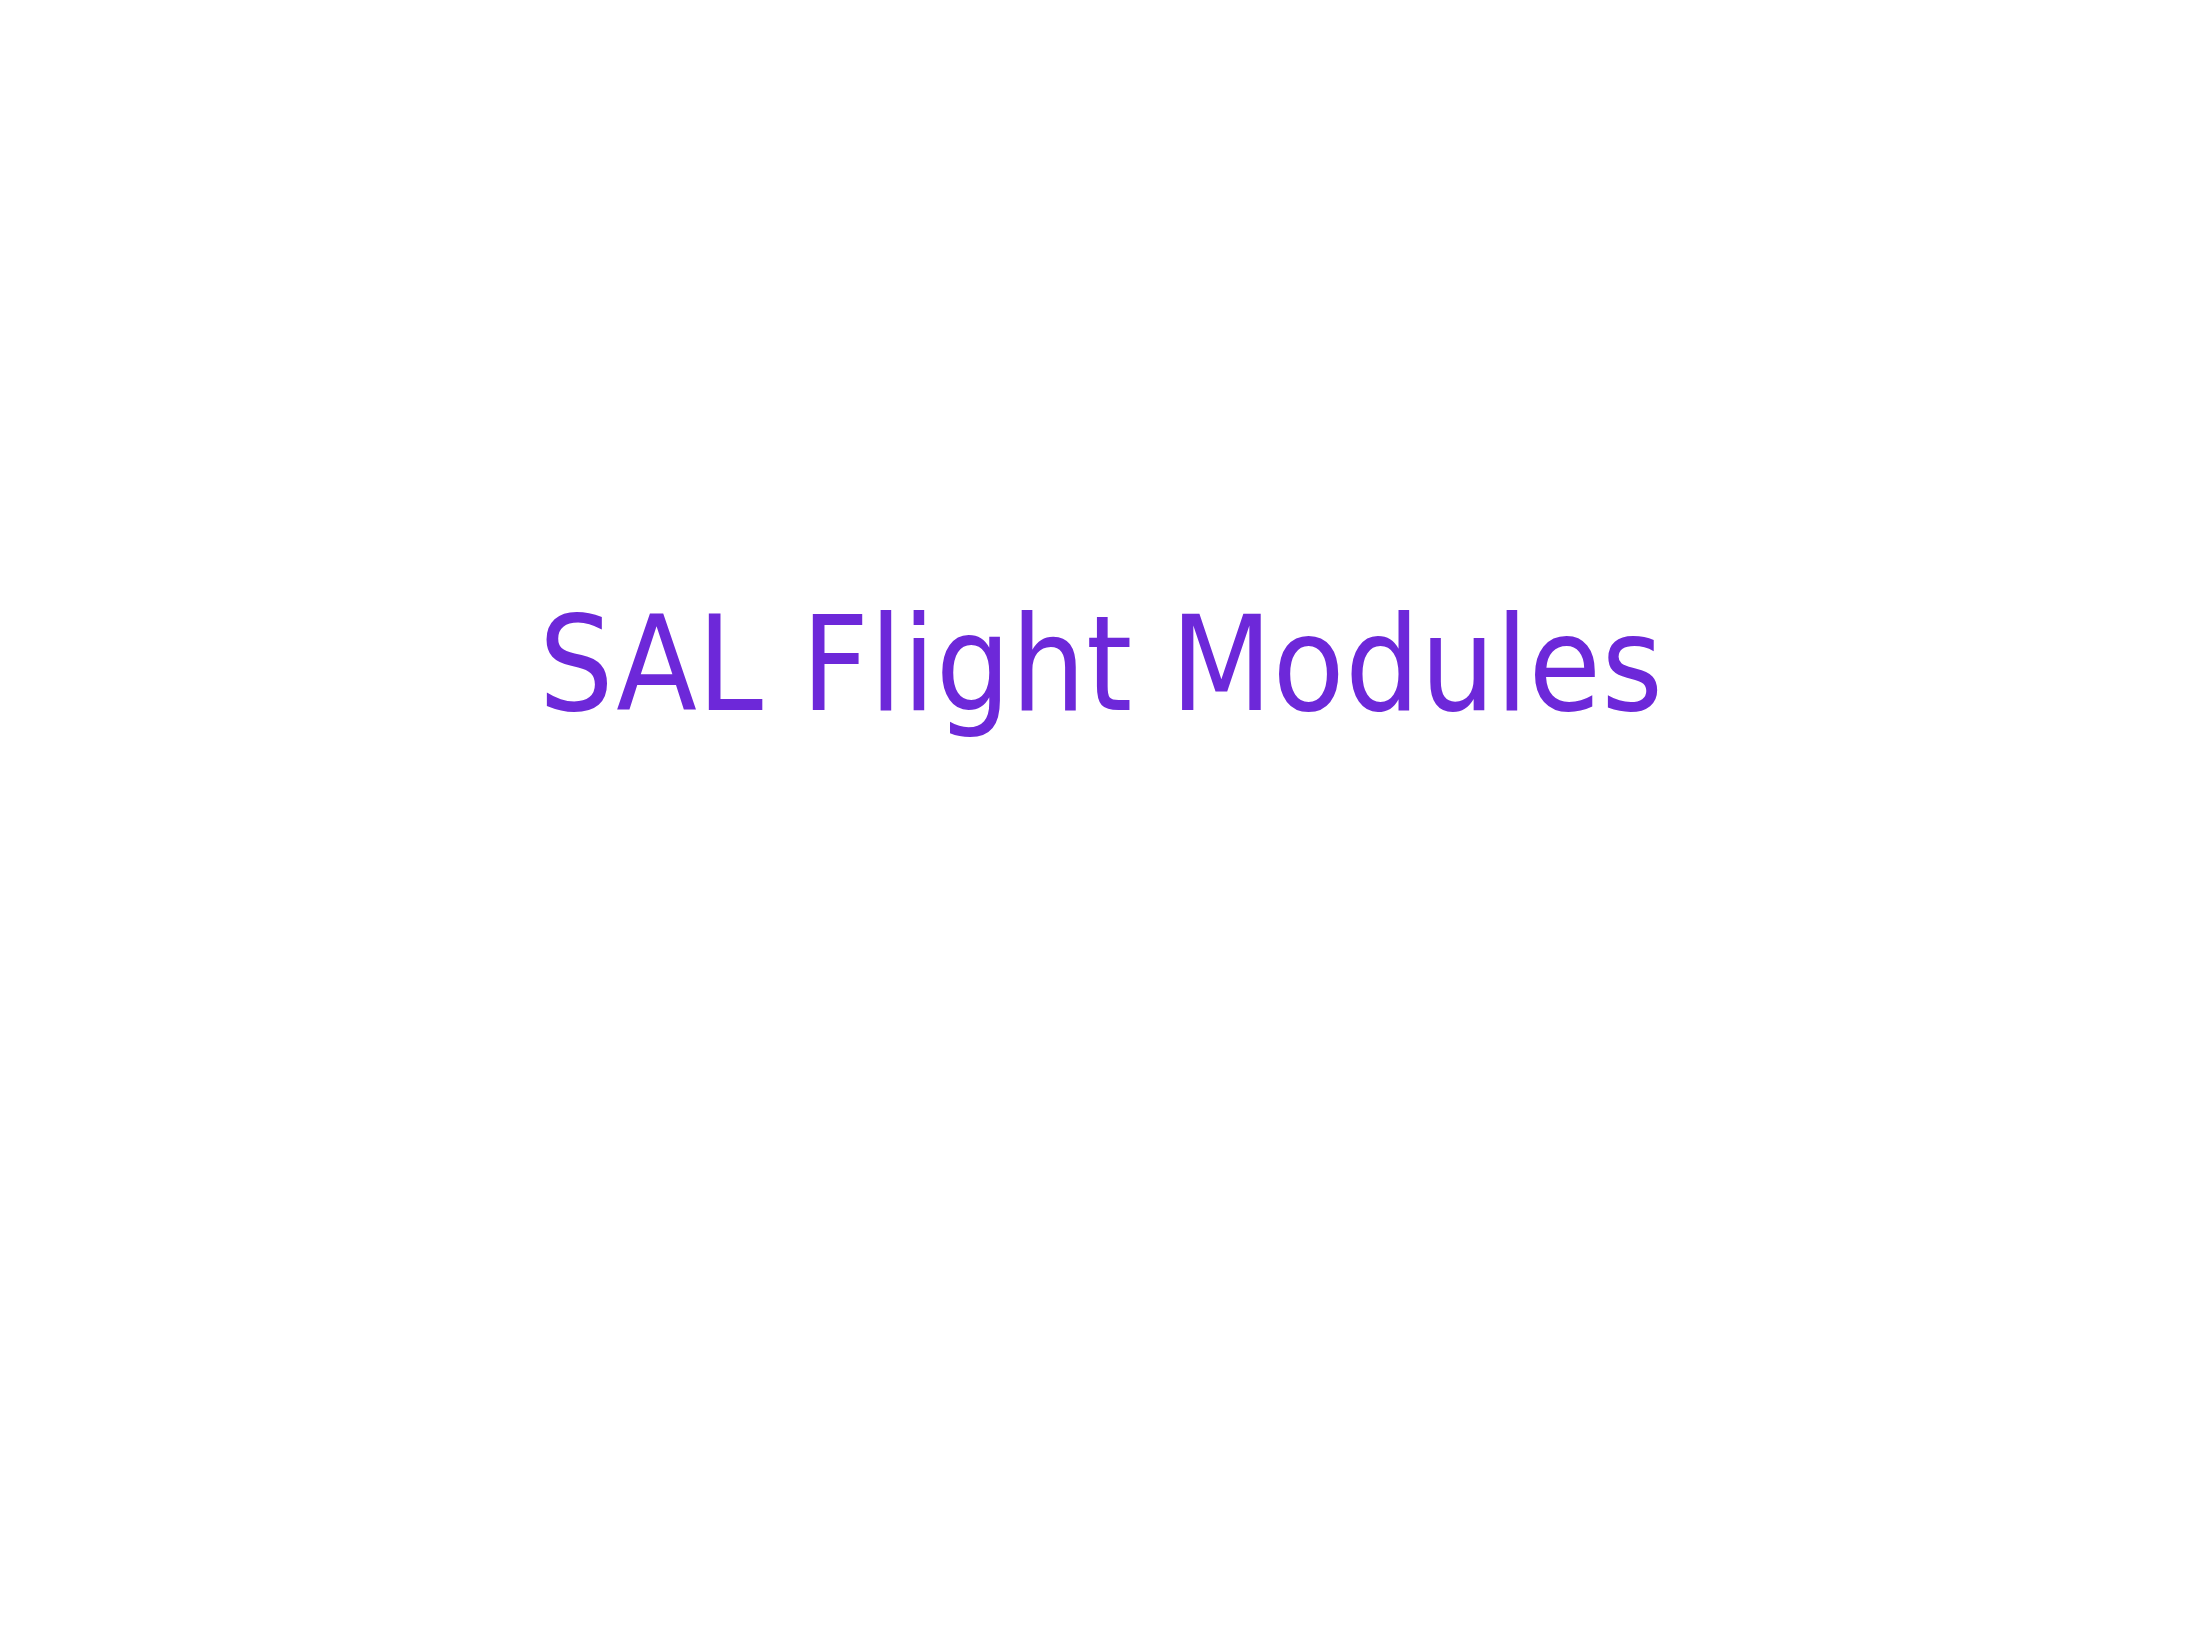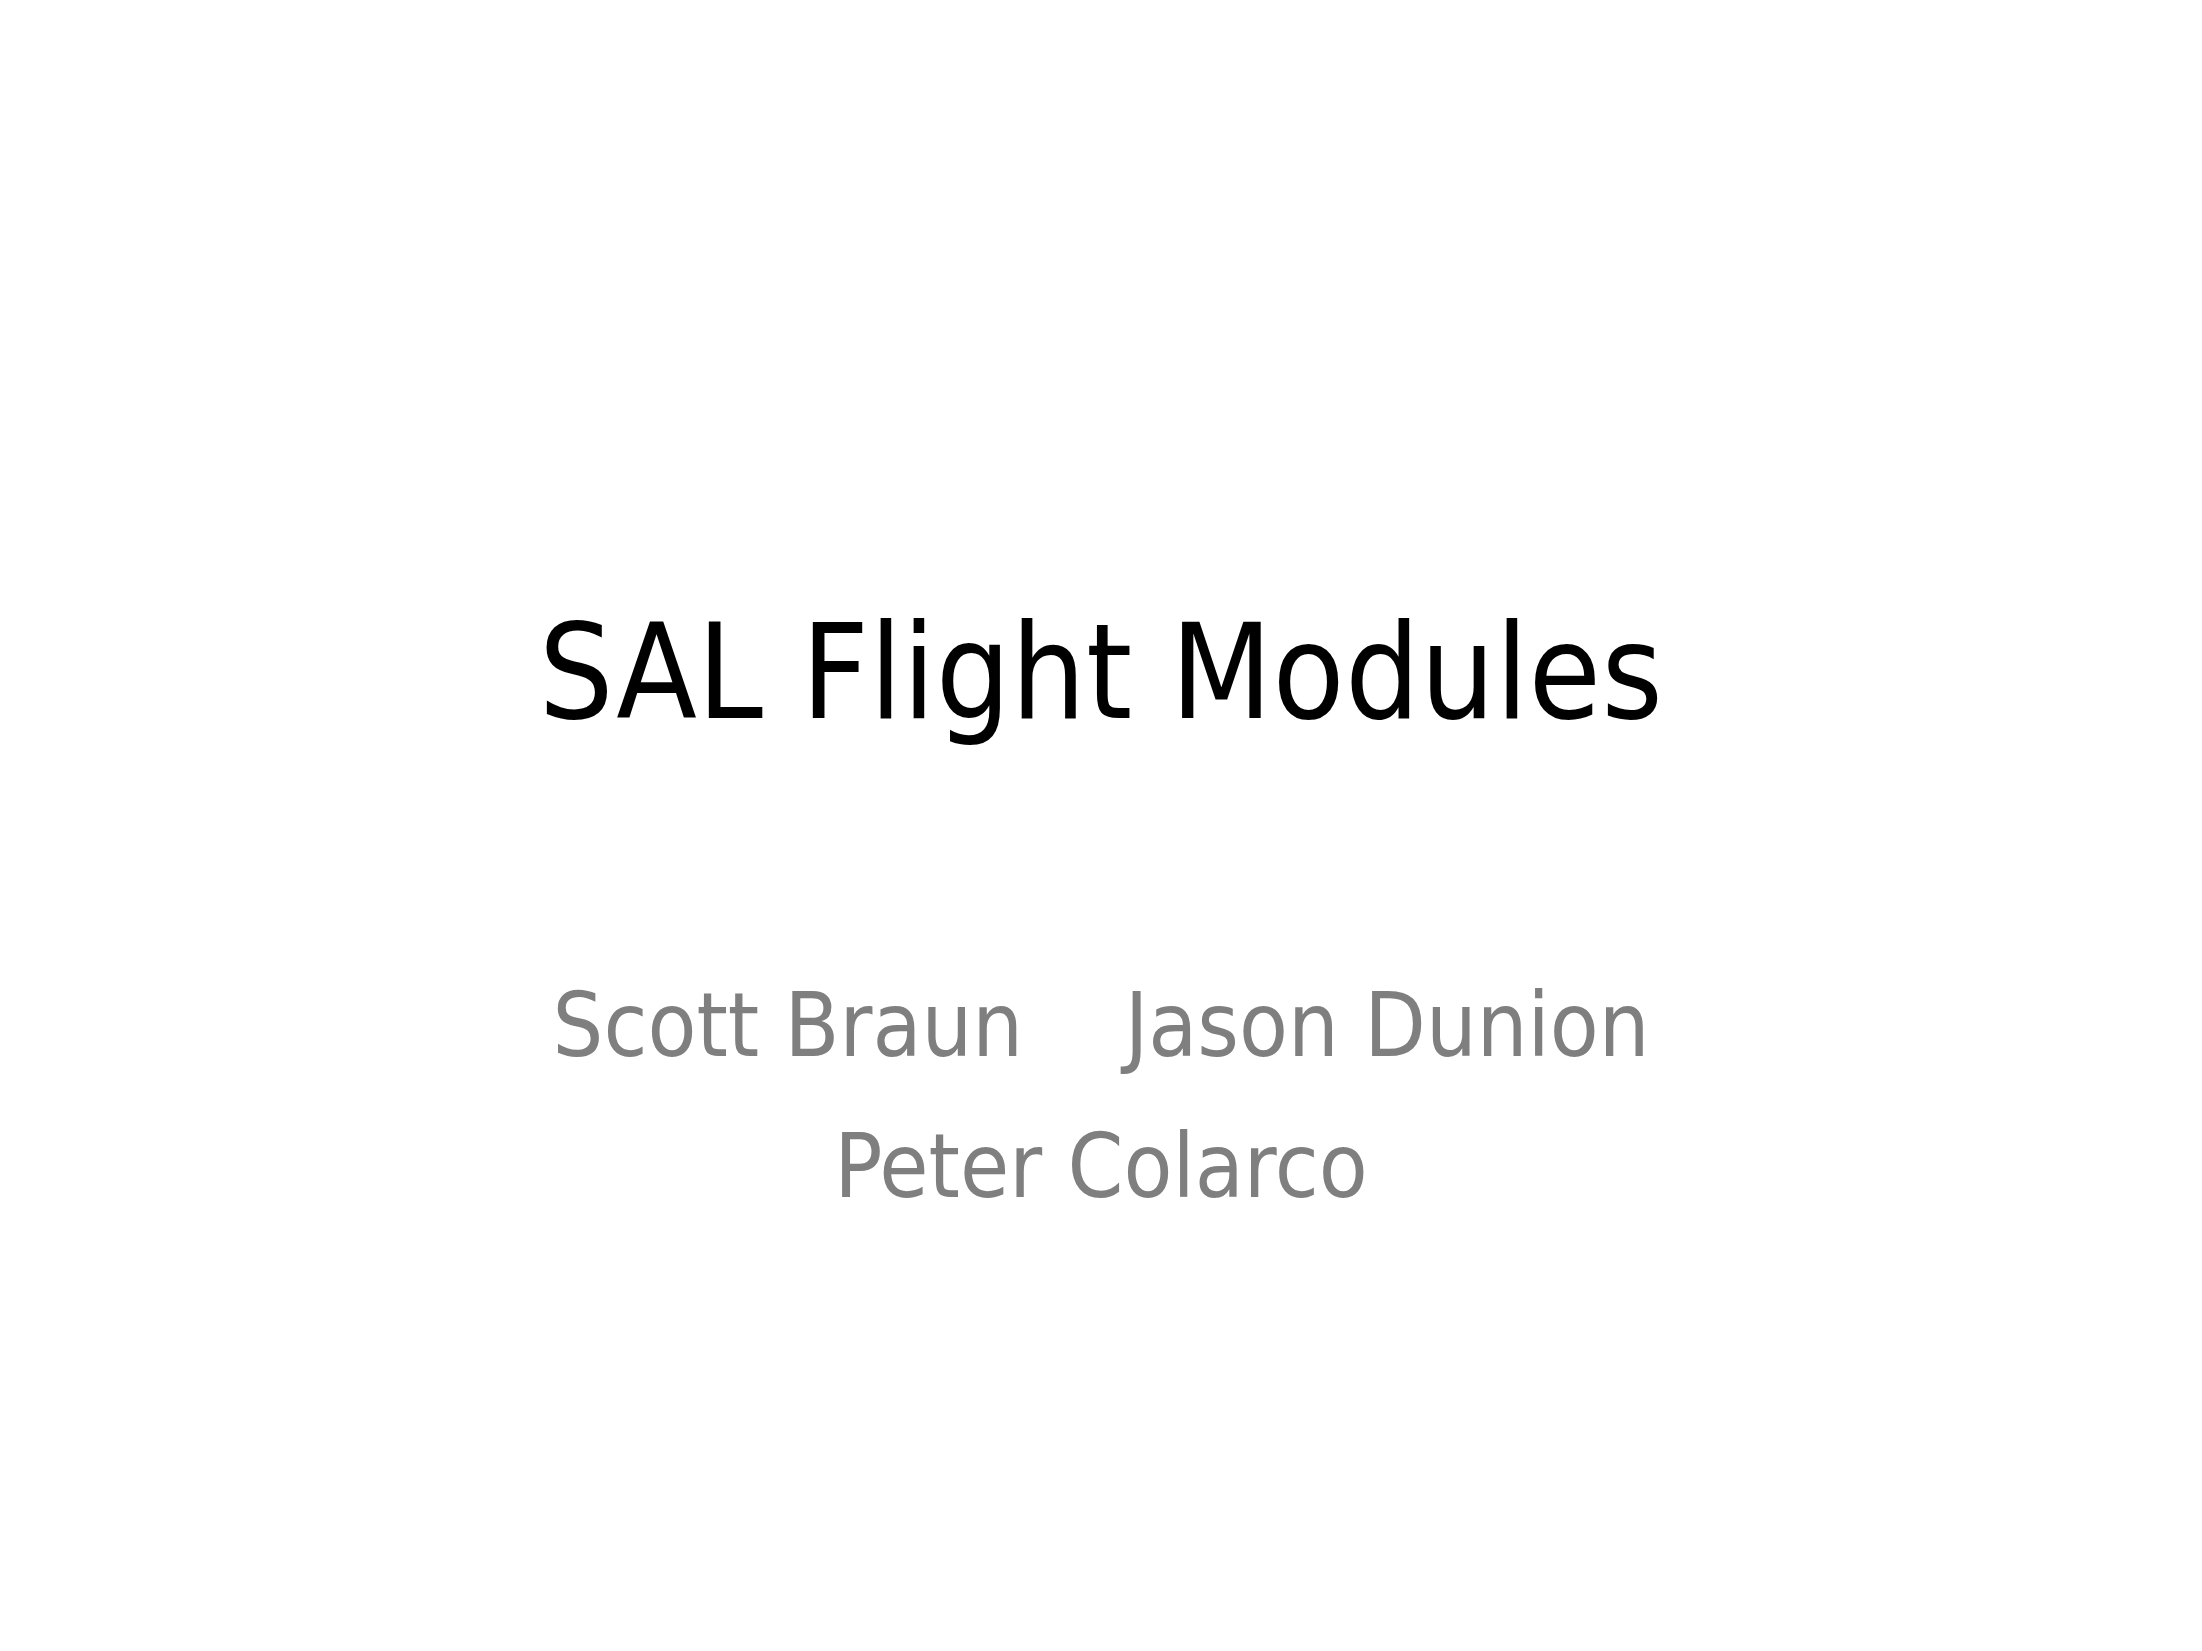--- a/index.html
+++ b/index.html
@@ -34,25 +34,25 @@
     align-items: flex-start;
     justify-content: center;
     box-sizing: border-box;
   }
 
   .slide-title {
     font-family: "DejaVu Sans Condensed", "DejaVu Sans", "Liberation Sans", sans-serif;
     font-size: 131px;
     font-weight: 400;
     line-height: 1.12;
-    color: #000000;
+    color: #6d28d9;
     text-align: center;
     letter-spacing: 0.4px;
     white-space: nowrap;
-    margin: 8px;
+    margin: 0;
     -webkit-font-smoothing: antialiased;
   }
 
   
   .subtitle-placeholder {
     position: absolute;
     left: 275px;
     top: 955px;
     width: 1652px;
     height: 275px;
@@ -77,19 +77,15 @@
 </style>
 </head>
 <body>
 
 <div class="slide">
 
   <div class="title-placeholder">
     <h1 class="slide-title">SAL Flight Modules</h1>
   </div>
 
-  <div class="subtitle-placeholder">
-    <p class="subtitle-line">Scott Braun    Jason Dunion</p>
-    <p class="subtitle-line">Peter Colarco</p>
-  </div>
 
 </div>
 
 
 </body></html>

